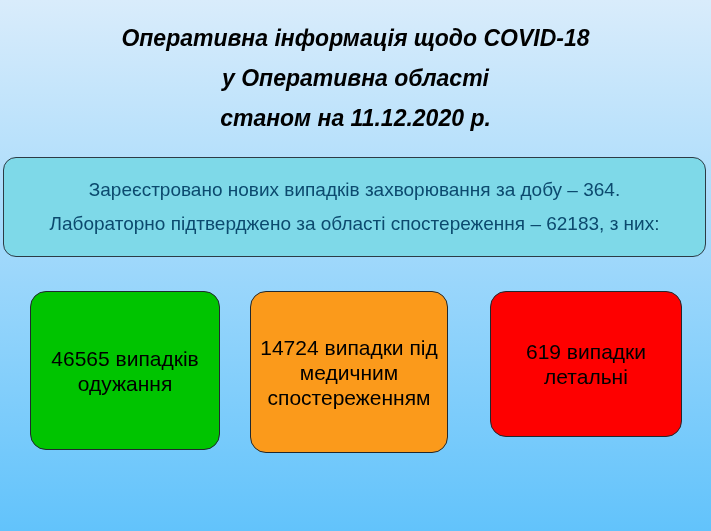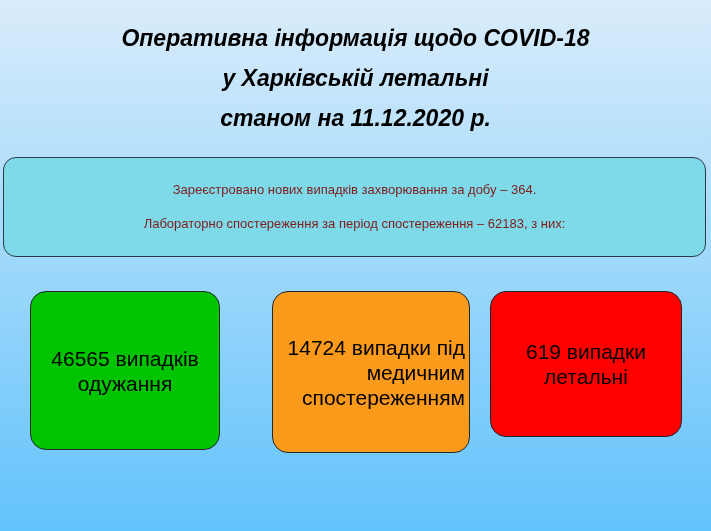--- a/index.html
+++ b/index.html
@@ -50,23 +50,23 @@
     background: #7ed9e8;
     border: 1px solid #2c3b45;
     border-radius: 13px;
     display: flex;
     flex-direction: column;
     align-items: center;
     justify-content: center;
   }
   .info-line {
     font-family: "Liberation Sans", sans-serif;
-    font-size: 13px;
+    font-size: 19px;
     line-height: 34px;
-    color: #7f1d1d;
+    color: #0c4a6e;
     white-space: nowrap;
     text-align: center;
   }
 
   
   #stats-row {
     position: absolute;
     left: 0;
     top: 291px;
   }
@@ -87,47 +87,46 @@
     color: #000000;
     padding: 0 4px;
   }
   #stat-box-recovered {
     left: 30px;
     top: 0px;
     width: 190px;
     height: 159px;
   }
   #stat-box-observation {
-    left: 272px;
+    left: 250px;
     top: 0px;
     width: 198px;
     height: 162px;
-    text-align: right;
   }
   #stat-box-fatal {
     left: 490px;
     top: 0px;
     width: 192px;
     height: 146px;
   }
 </style>
 </head>
 <body>
 
 <div id="slide" style="background: linear-gradient(rgb(217, 236, 251) 0%, rgb(98, 195, 251) 100%);">
 
   <div id="title-block">
     <div class="title-line">Оперативна інформація щодо COVID-18</div>
-    <div class="title-line">у Харківській летальні</div>
+    <div class="title-line">у Оперативна області</div>
     <div class="title-line">станом на 11.12.2020 р.</div>
   </div>
 
   <div id="info-panel" style="background: rgb(126, 217, 232); border-color: rgb(44, 59, 69);">
     <div class="info-line">Зареєстровано нових випадків захворювання за добу – 364.</div>
-    <div class="info-line">Лабораторно спостереження за період спостереження – 62183, з них:</div>
+    <div class="info-line">Лабораторно підтверджено за області спостереження – 62183, з них:</div>
   </div>
 
   <div id="stats-row">
 
     <div class="stat-box" id="stat-box-recovered" style="background: rgb(0, 196, 0);">
       <div class="stat-text">46565 випадків одужання</div>
     </div>
 
     <div class="stat-box" id="stat-box-observation" style="background: rgb(251, 154, 27);">
       <div class="stat-text">14724 випадки під медичним спостереженням</div>

